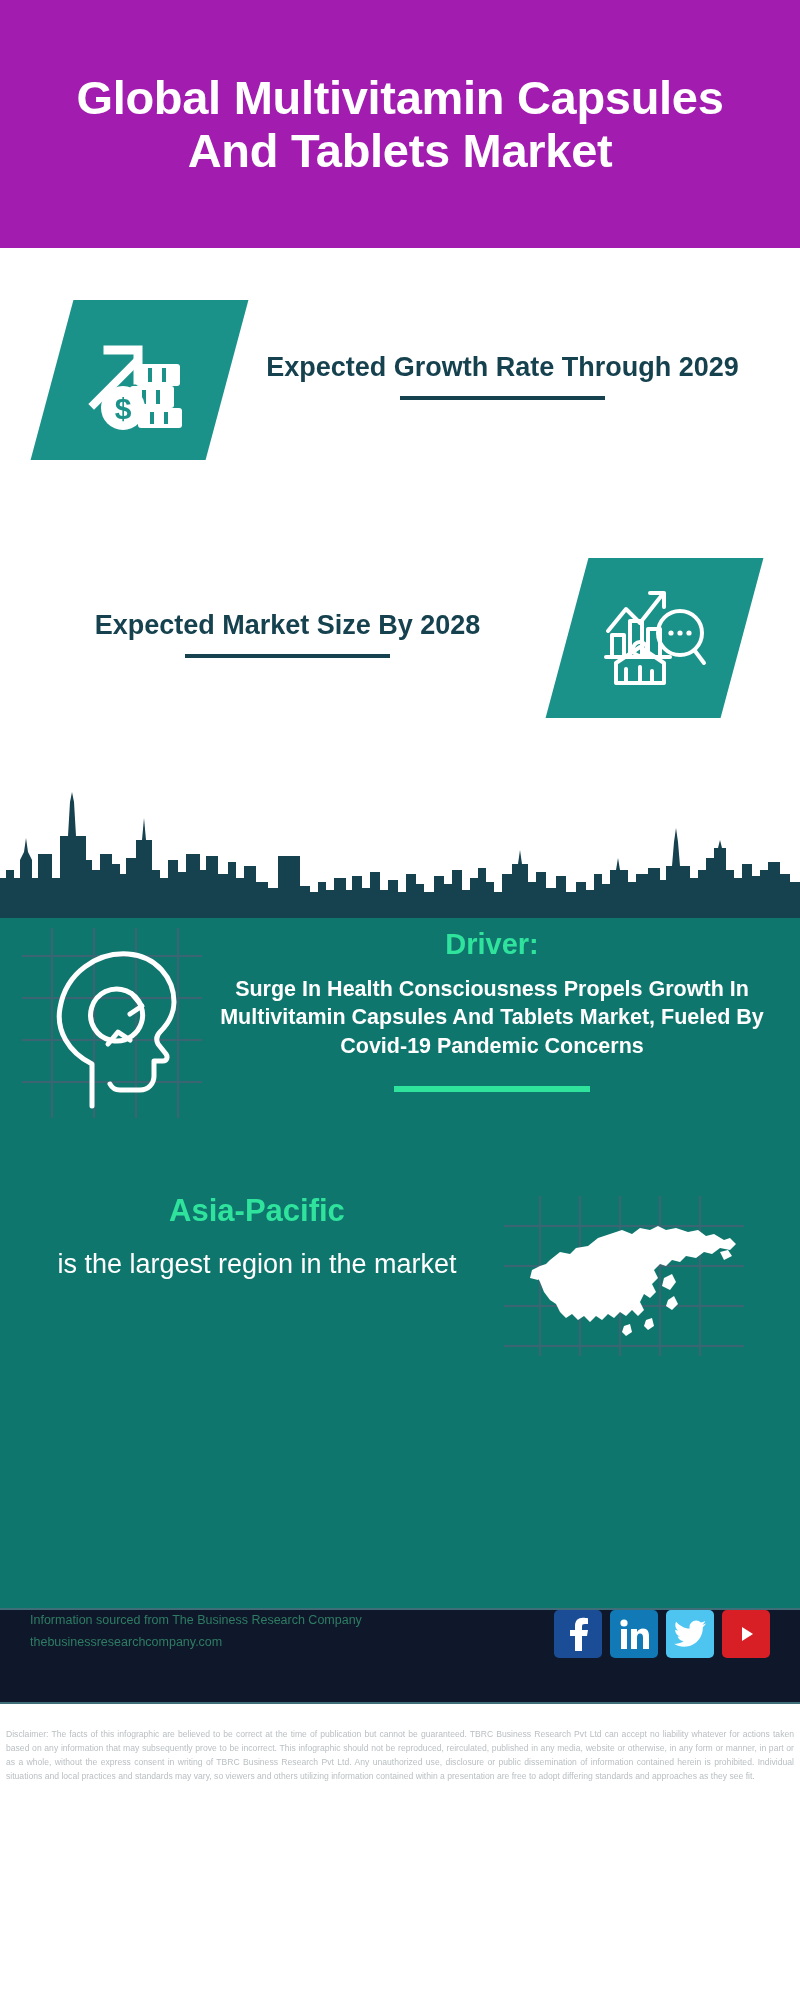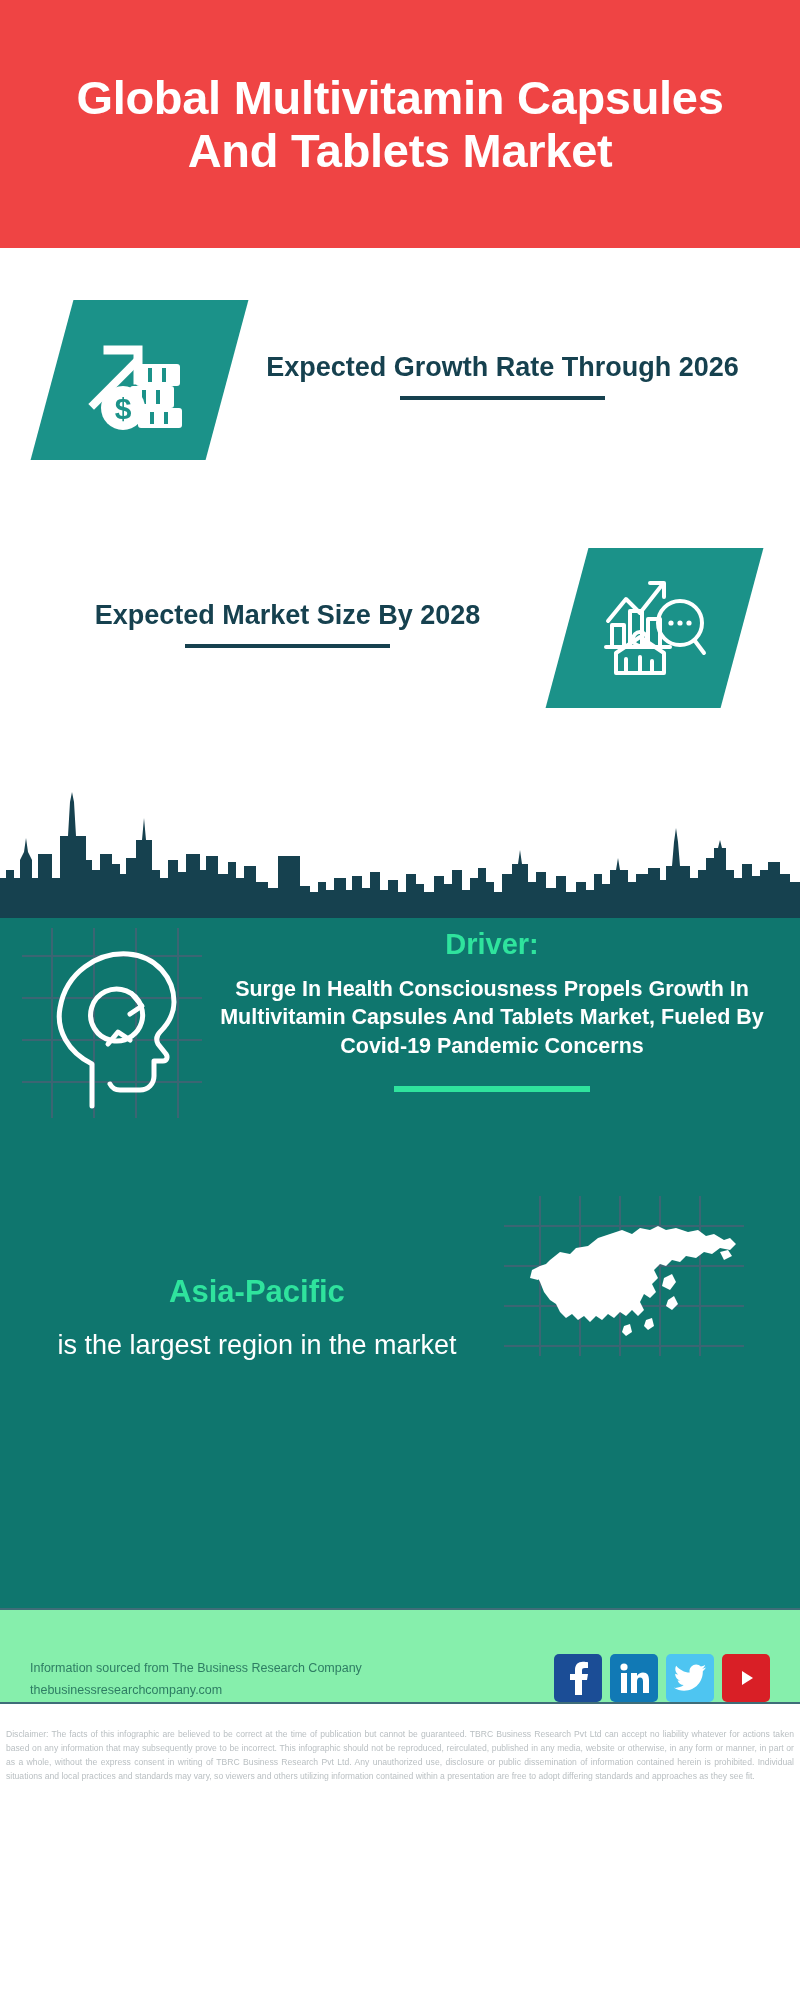--- a/index.html
+++ b/index.html
@@ -6,21 +6,21 @@
   body {
     width:800px; height:2000px;
     font-family:"Liberation Sans", sans-serif;
     background:#ffffff;
     overflow:hidden;
   }
   .page { width:800px; height:2000px; position:relative; background:#fff; }
 
   
   .header {
-    background:#ef4444;
+    background:#a21caf;
     height:248px;
     display:flex; align-items:center; justify-content:center;
     padding:0 32px;
   }
   .header-title {
     color:#ffffff;
     font-size:47px;
     line-height:1.13;
     font-weight:bold;
     text-align:center;
@@ -60,21 +60,21 @@
   }
   .stat-value {
     color:#1b9289;
     font-size:57px;
     font-weight:bold;
     line-height:1.05;
   }
 
   .row1 { position:absolute; left:0; top:52px; width:800px; padding-right:22px; }
   .row1 .para { margin-left:52px; }
-  .row2 { position:absolute; left:0; top:300px; width:800px; padding-left:8px; }
+  .row2 { position:absolute; left:0; top:310px; width:800px; padding-left:8px; }
   .row2 .para { margin-right:58px; }
 
   
   .skyline { display:block; width:800px; height:140px; margin-top:-2px; }
 
   
   .darkbody {
     background:#0f766e;
     position:relative;
     padding-bottom:20px;
@@ -103,45 +103,45 @@
     line-height:1.32;
   }
   .mint-rule {
     width:196px; height:6px;
     background:#2fe39d;
     margin:26px auto 0 auto;
   }
 
   .region-block {
     display:flex;
-    align-items:flex-end;
+    align-items:flex-start;
     margin-top:74px;
   }
   .region-text { flex:1; text-align:center; padding-left:14px; }
   .region-name {
     color:#2fe39d;
     font-size:31px;
     font-weight:bold;
     line-height:1.2;
   }
   .region-sub {
     color:#ffffff;
     font-size:27px;
     line-height:1.26;
     margin-top:18px;
   }
   .region-map { width:300px; flex:0 0 auto; position:relative; height:170px; }
 
   
   .footer {
-    background:#86efac;
+    background:#0f172a;
     border-top:2px solid #3f6d78;
     border-bottom:2px solid #3f6d78;
     height:96px;
-    display:flex; align-items:flex-end;
+    display:flex; align-items:flex-start;
     padding:0 30px;
   }
   .footer-text { flex:1; }
   .footer-line {
     color:#2e7d63;
     font-size:12.5px;
     line-height:1.75;
   }
   .socials { display:flex; gap:8px; align-items:center; }
   .soc {
@@ -192,21 +192,21 @@
             <rect x="56" y="60" width="4" height="14"></rect>
             <rect x="70" y="60" width="4" height="14"></rect>
             <rect x="64" y="82" width="4" height="12"></rect>
             <rect x="78" y="82" width="4" height="12"></rect>
           </g>
           <circle cx="37" cy="78" r="22" fill="#ffffff"></circle>
           <text x="37" y="89" font-size="30" font-weight="bold" fill="#1b9289" text-anchor="middle" font-family="Liberation Sans, sans-serif">$</text>
         </svg>
       </div>
       <div class="stat-text">
-        <div class="stat-label">Expected Growth Rate Through 2026</div>
+        <div class="stat-label">Expected Growth Rate Through 2029</div>
         <div class="stat-rule"></div>
       </div>
     </div>
 
     <div class="stat-row row2">
       <div class="stat-text">
         <div class="stat-label">Expected Market Size By 2028</div>
         <div class="stat-rule"></div>
       </div>
       <div class="para">

